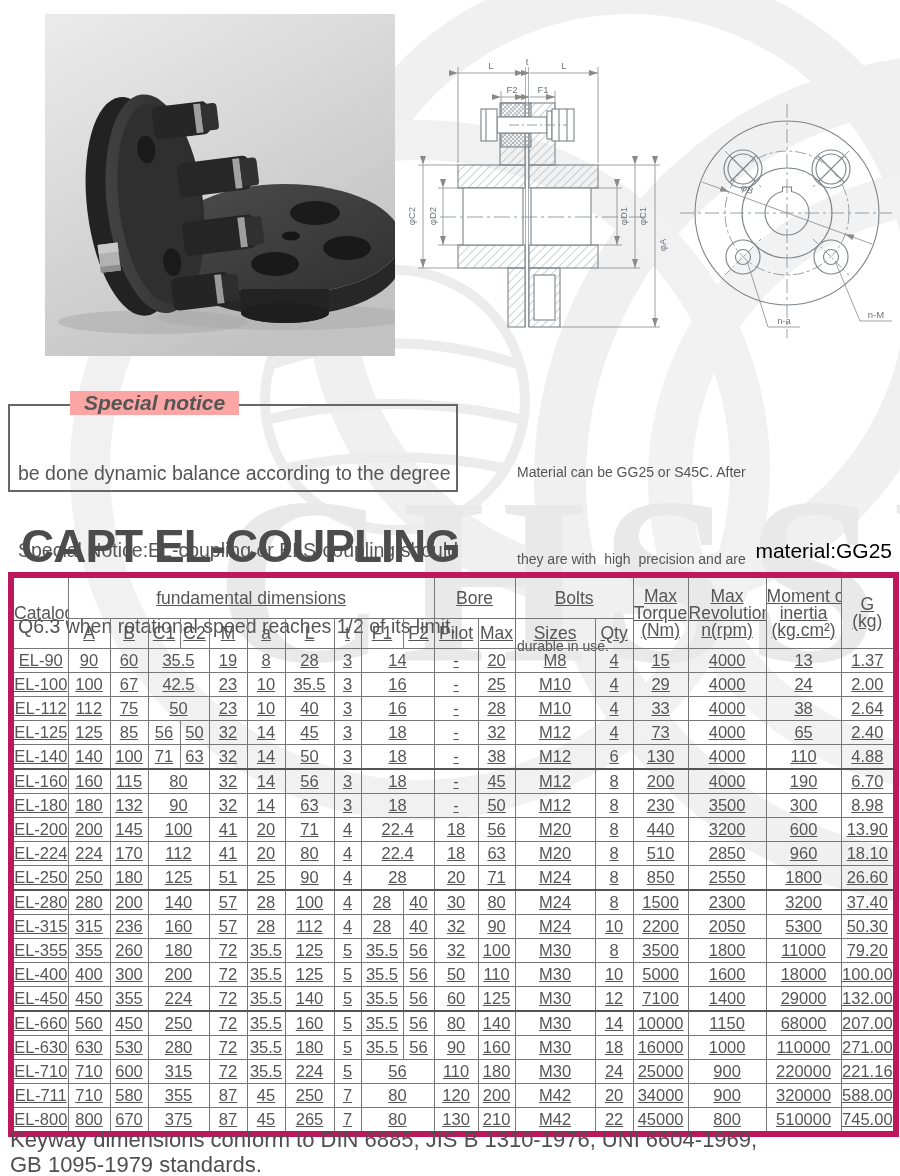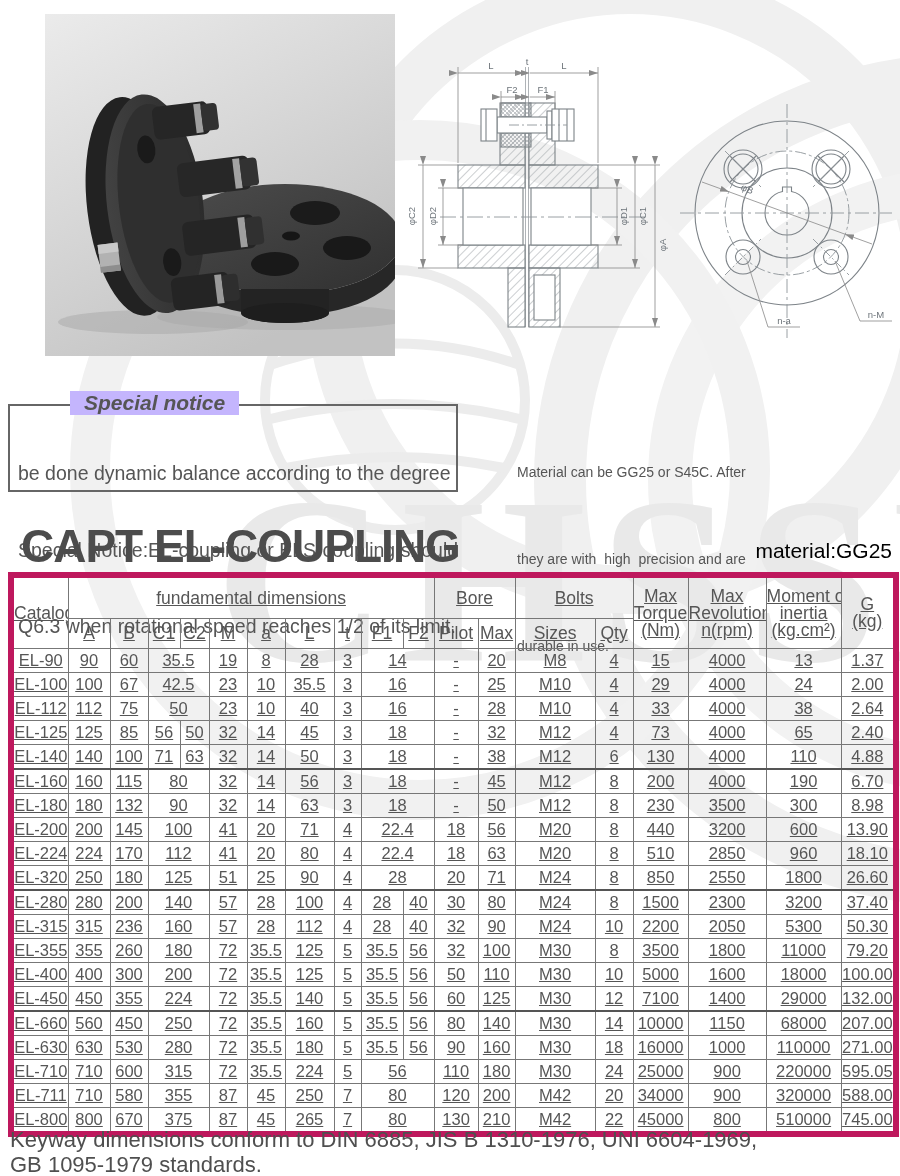--- a/index.html
+++ b/index.html
@@ -17,21 +17,21 @@
   
   .photo-svg{left:45px;top:14px;}
 
   
   .section-svg{left:405px;top:55px;}
   .front-svg{left:672px;top:90px;}
   .draw-label{font-family:"Liberation Sans",sans-serif;font-size:9.5px;fill:#6e757b;}
 
   
   .notice-box{left:8px;top:404px;width:446px;height:84px;border:2px solid #666;}
-  .notice-title{position:absolute;left:60px;top:-15px;background:#c4b5fd;padding:0 14px;
+  .notice-title{position:absolute;left:60px;top:-15px;background:#fca5a5;padding:0 14px;
                 font-size:21px;font-weight:bold;font-style:italic;color:#555;}
   .notice-body{padding:4px 8px 0 8px;font-size:19.5px;line-height:25.5px;color:#555;
                white-space:pre;}
 
   
   .material-para{left:517px;top:400px;width:380px;font-size:14px;line-height:29px;
                  color:#555;white-space:pre;}
 
   
   .page-title{left:16px;top:516px;font-size:46px;font-weight:bold;color:#4c4c4c;
@@ -515,21 +515,21 @@
               <td>18</td>
               <td>63</td>
               <td>M20</td>
               <td>8</td>
               <td>510</td>
               <td>2850</td>
               <td>960</td>
               <td>18.10</td>
             </tr>
             <tr class="heavy">
-              <td>EL-320</td>
+              <td>EL-250</td>
               <td>250</td>
               <td>180</td>
               <td colspan="2">125</td>
               <td>51</td>
               <td>25</td>
               <td>90</td>
               <td>4</td>
               <td colspan="2">28</td>
               <td>20</td>
               <td>71</td>
@@ -690,21 +690,21 @@
               <td>224</td>
               <td>5</td>
               <td colspan="2">56</td>
               <td>110</td>
               <td>180</td>
               <td>M30</td>
               <td>24</td>
               <td>25000</td>
               <td>900</td>
               <td>220000</td>
-              <td>595.05</td>
+              <td>221.16</td>
             </tr>
             <tr>
               <td>EL-711</td>
               <td>710</td>
               <td>580</td>
               <td colspan="2">355</td>
               <td>87</td>
               <td>45</td>
               <td>250</td>
               <td>7</td>

